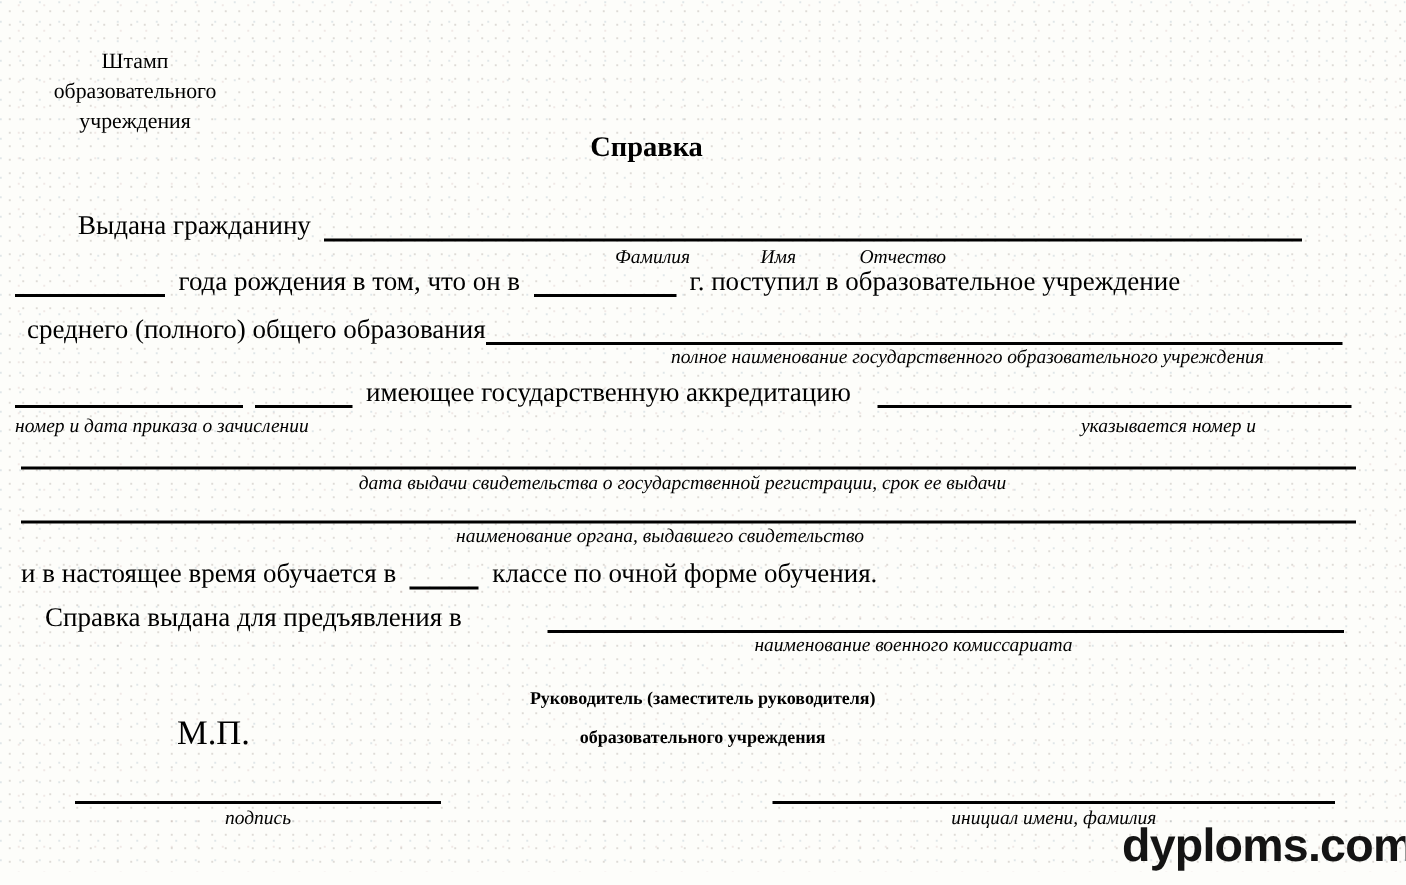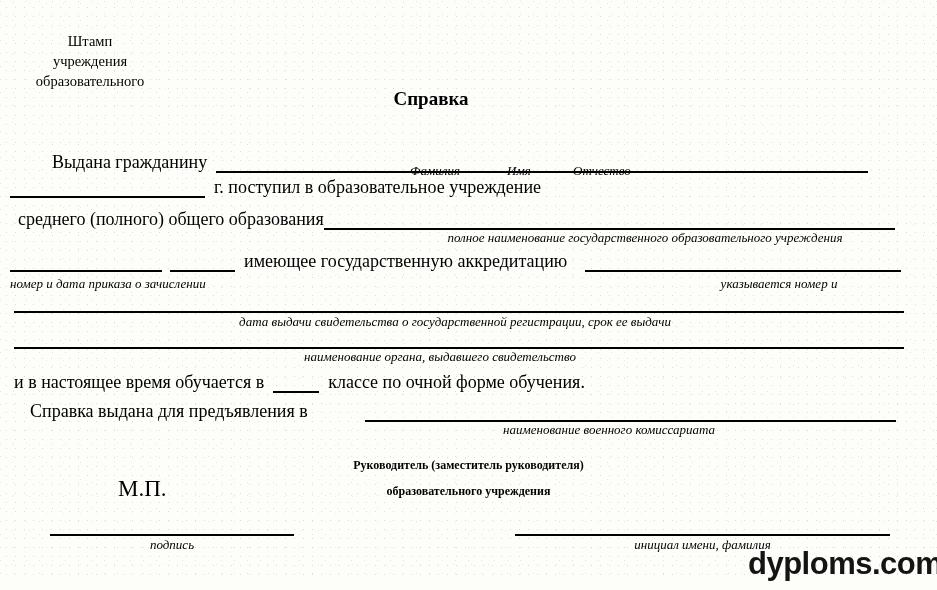--- a/index.html
+++ b/index.html
@@ -26,21 +26,21 @@
     text-align:center;font-size:14.5px;line-height:20px;
   }
   .title{
     position:absolute;left:0;top:88px;width:862px;
     text-align:center;font-weight:bold;font-size:19px;
   }
   .row{
     position:absolute;display:flex;align-items:flex-end;
     font-size:18px;line-height:22px;white-space:nowrap;
   }
-  .row-issued{left:52px;top:139px;width:816px;margin-top:12px;}
+  .row-issued{left:52px;top:139px;width:816px;}
   .row-birth{left:10px;top:176px;width:891px;}
   .row-education{left:18px;top:208px;width:877px;}
   .row-accred{left:10px;top:250px;width:891px;}
   .row-grade{left:14px;top:371px;}
   .row-presented{left:30px;top:400px;width:866px;gap:48px;}
   .blank{
     border-bottom:2px solid #000;height:3px;align-self:flex-end;
   }
   .grow{flex:1 1 auto;}
   .w100{width:100px;flex:0 0 auto;}
@@ -83,36 +83,37 @@
     color:var(--watermark,#141414);
   }
 </style>
 </head>
 <body>
 
 <div class="page">
 
   <div class="stamp">
     <div>Штамп</div>
+    <div>образовательного</div>
     <div>учреждения</div>
-    <div>образовательного</div>
   </div>
 
   <div class="title">Справка</div>
 
   <div class="row row-issued">
     <span>Выдана гражданину</span>
     <span class="blank grow ml"></span>
   </div>
   <span class="hint h-surname">Фамилия</span>
   <span class="hint h-name">Имя</span>
   <span class="hint h-patronymic">Отчество</span>
 
   <div class="row row-birth">
     <span class="blank w100"></span>
+    <span class="ml mr">года рождения в том, что он в</span>
     <span class="blank w95"></span>
     <span class="ml">г. поступил в образовательное учреждение</span>
   </div>
 
   <div class="row row-education">
     <span>среднего (полного) общего образования</span>
     <span class="blank grow"></span>
   </div>
   <span class="hint h-institution">полное наименование государственного образовательного учреждения</span>
 

